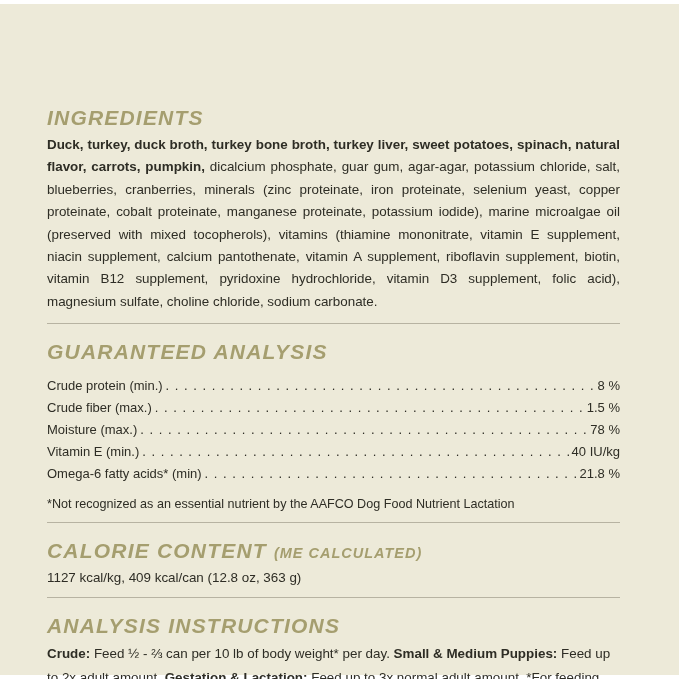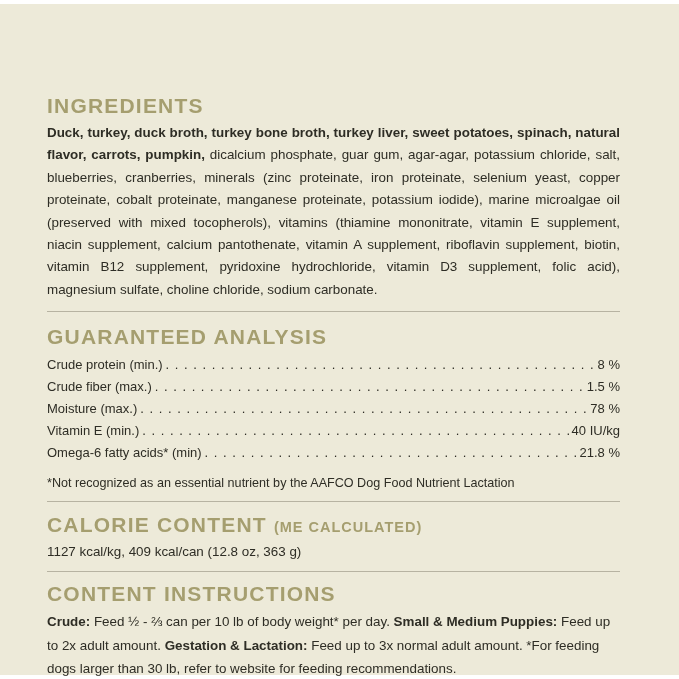--- a/index.html
+++ b/index.html
@@ -26,22 +26,23 @@
     top: 86px;
     left: 47px;
     width: 573px;
     color: #2e2d25;
   }
   .section-heading {
     font-size: 21px;
     font-weight: bold;
     letter-spacing: 1.2px;
     color: #a59e6f;
-    margin: 4px 0 4px 0;
+    margin: 16px 0 4px 0;
     line-height: 24px;
+    font-style: italic;
   }
   .heading-suffix {
     font-size: 14.5px;
     letter-spacing: 1px;
     font-weight: bold;
     color: #a59e6f;
   }
   .body-text {
     font-size: 13.4px;
     line-height: 22.4px;
@@ -49,21 +50,21 @@
     margin: 0;
   }
   .body-text b { font-weight: bold; margin-top: 35px; }
   .divider {
     border: none;
     border-top: 1px solid #b7b3a2;
     margin: 10px 0 0 0;
     height: 0;
   }
   .ga-section { margin-top: 13px; }
-  .ga-rows { margin-top: 8px; }
+  .ga-rows { margin-top: 14px; }
   .ga-row {
     display: flex;
     align-items: baseline;
     font-size: 13px;
     height: 22px;
   }
   .ga-label { white-space: nowrap; }
   .ga-dots {
     flex: 1;
     overflow: hidden;
@@ -145,18 +146,18 @@
     <hr class="divider">
 
     <section class="calorie-section">
       <h2 class="section-heading"><span>CALORIE CONTENT</span> <span class="heading-suffix">(ME CALCULATED)</span></h2>
       <p class="calorie-text">1127 kcal/kg, 409 kcal/can (12.8 oz, 363 g)</p>
     </section>
 
     <hr class="divider">
 
     <section class="feeding-section">
-      <h2 class="section-heading">CONTENT INSTRUCTIONS</h2>
+      <h2 class="section-heading">ANALYSIS INSTRUCTIONS</h2>
       <p class="feeding-text"><b>Crude:</b><span> Feed ½ - ⅔ can per 10 lb of body weight* per day. </span><b>Small &amp; Medium Puppies:</b><span> Feed up to 2x adult amount. </span><b>Gestation &amp; Lactation:</b><span> Feed up to 3x normal adult amount. *For feeding dogs larger than 30 lb, refer to website for feeding recommendations.</span></p>
     </section>
 
   </div>
 </div>
 
 </body></html>

